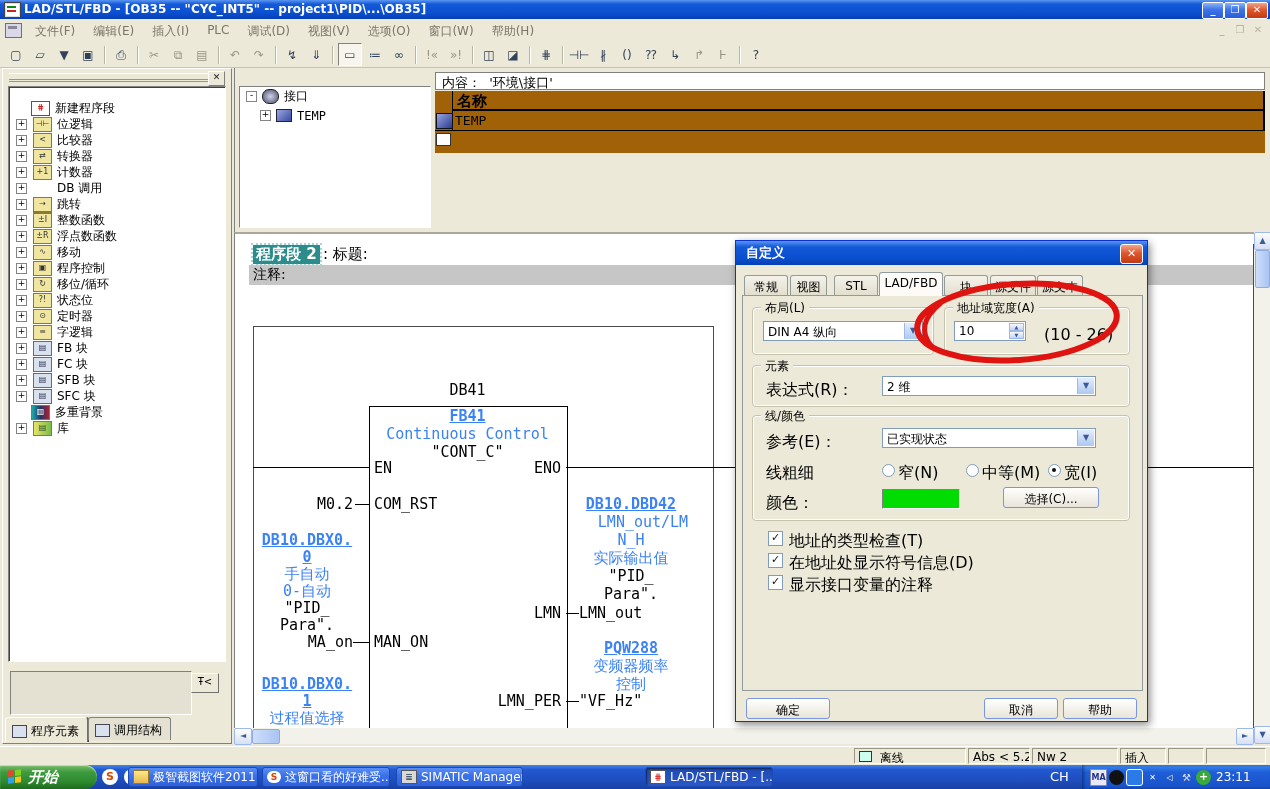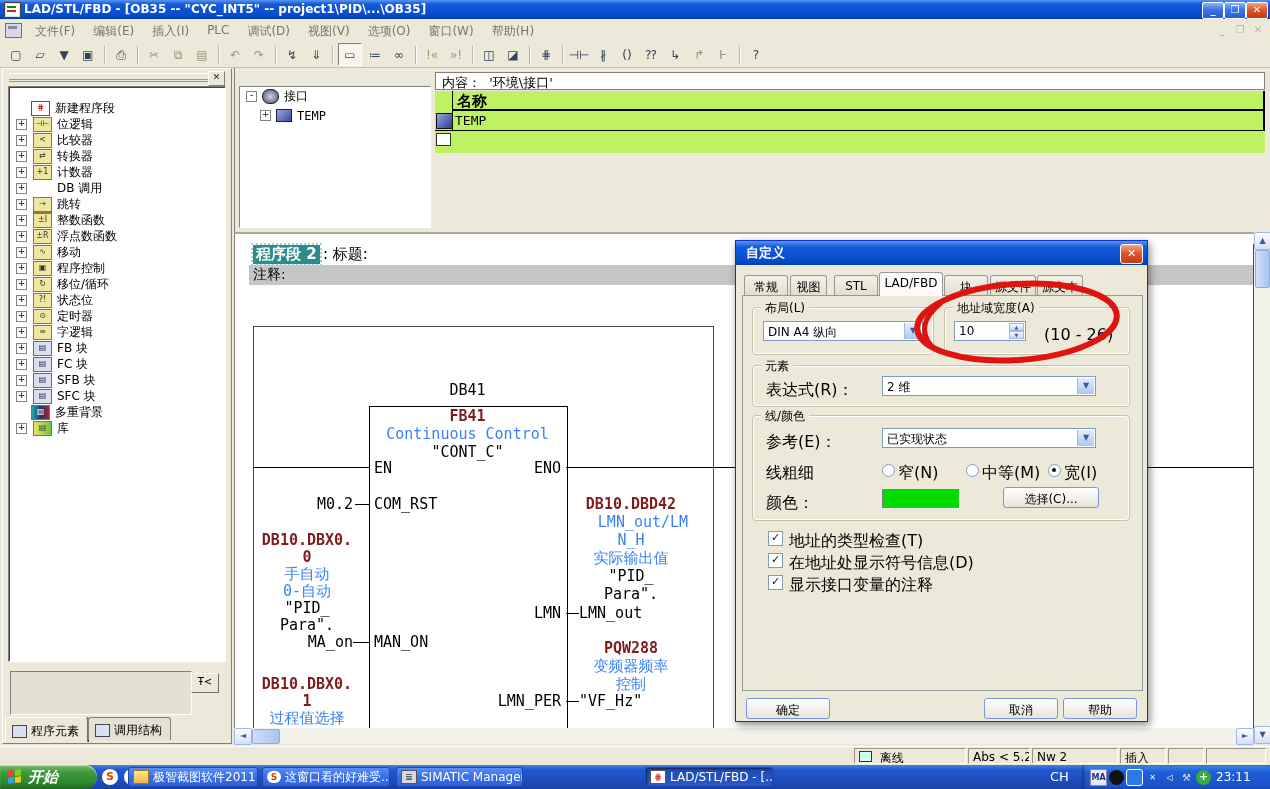--- a/index.html
+++ b/index.html
@@ -69,21 +69,21 @@
   .ptico{width:13px;height:11px;background:#D9E0EE;border:1px solid #445;font-size:7px;line-height:10px;text-align:center;}
   
   .decl{left:234px;top:68px;width:1036px;height:164px;background:#ECE9D8;border-left:1px solid #808080;}
   .decl-tree{position:absolute;left:4px;top:18px;width:190px;height:140px;background:#fff;
     border:1px solid;border-color:#808080 #fff #fff #808080;}
   .drow{height:19px;display:flex;align-items:center;}
   .dico1{width:15px;height:13px;border-radius:7px;background:radial-gradient(#cfd4ea,#4A4A66);border:1px solid #222;flex:none;}
   .dico2{width:14px;height:11px;background:linear-gradient(135deg,#9aa6e0,#3a4aa0);border:1px solid #223;flex:none;}
   .content-hdr{position:absolute;left:200px;top:4px;width:830px;height:18px;background:#fff;
     border:1px solid #808080;font-size:13px;padding:1px 0 0 6px;box-sizing:border-box;white-space:pre;}
-  .vartable{position:absolute;left:200px;top:23px;width:830px;height:62px;background:#bef264;}
+  .vartable{position:absolute;left:200px;top:23px;width:830px;height:62px;background:#a16207;}
   .vt-namehdr{position:absolute;left:18px;top:0;width:812px;height:20px;font-size:15px;font-weight:bold;
     border-bottom:2px solid #000;padding:1px 0 0 4px;box-sizing:border-box;}
   .vt-row1{position:absolute;left:0;top:21px;width:830px;height:18px;border-bottom:1px solid #000;
     font-family:"DejaVu Sans Mono",monospace;font-size:13px;}
   .vt-ric{position:absolute;left:1px;top:1px;width:15px;height:14px;background:linear-gradient(135deg,#9aa6e0,#2a3a90);border:1px solid #111;}
   .vt-rlab{position:absolute;left:20px;top:1px;}
   .vt-colline{position:absolute;left:17px;top:0;width:1px;height:40px;background:#000;}
   .vt-rborder{position:absolute;left:828px;top:0;width:2px;height:40px;background:#000;}
   .vt-row2ic{position:absolute;left:1px;top:42px;width:13px;height:11px;background:#fff;border:1px solid #333;}
   
@@ -91,21 +91,21 @@
     border-top:2px solid #ACA899;overflow:hidden;box-sizing:border-box;}
   .net-badge{position:absolute;left:18px;top:11px;background:#2E8B8B;color:#fff;font-weight:bold;
     font-size:15px;padding:0 3px;outline:2px dotted #9fd8d8;}
   .net-title{position:absolute;left:88px;top:11px;font-size:15px;color:#000;}
   .comment-bar{position:absolute;left:14px;top:31px;width:1004px;height:20px;background:#C6C6C6;
     font-size:14px;padding:1px 0 0 4px;box-sizing:border-box;}
   .pb{position:absolute;background:#4a4a4a;}
   .wire{position:absolute;background:#000;}
   .fblock{position:absolute;left:134px;top:172px;width:197px;height:340px;border:1px solid #000;}
   .fx{position:absolute;font-family:"DejaVu Sans Mono",monospace;font-size:15px;line-height:16px;white-space:pre;color:#000;}
-  .navy{color:#3b82f6;} .bnavy{color:#7f1d1d;font-weight:bold;}
+  .navy{color:#3b82f6;} .bnavy{color:#3b82f6;font-weight:bold;text-decoration:underline;}
   .ctr{text-align:center;} .rgt{text-align:right;}
   
   .sb-btn{position:absolute;background:linear-gradient(180deg,#FDFDFB,#D6DFF7);border:1px solid #9DB9EB;
     border-radius:2px;color:#3C5A96;font-size:8px;text-align:center;line-height:14px;}
   .sb-track{position:absolute;background:#F2F1EA;}
   .sb-thumb{position:absolute;background:linear-gradient(90deg,#CEDEFB,#A9C4F2);border:1px solid #90ACE0;border-radius:2px;}
   
   .dialog{left:735px;top:240px;width:413px;height:482px;background:#ECE9D8;
     border:1px solid #0831D9;box-shadow:2px 3px 8px rgba(0,0,0,.45);z-index:40;box-sizing:border-box;}
   .dlg-title{position:absolute;left:0;top:0;width:100%;height:24px;

